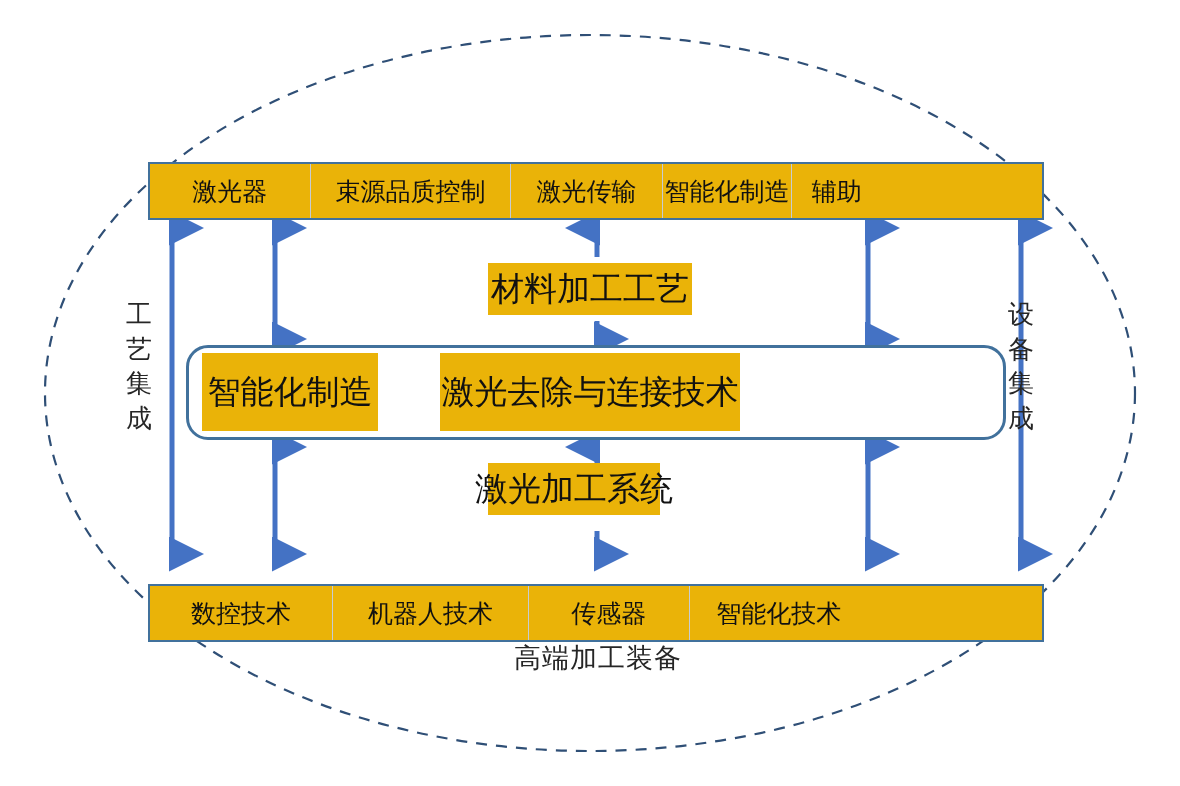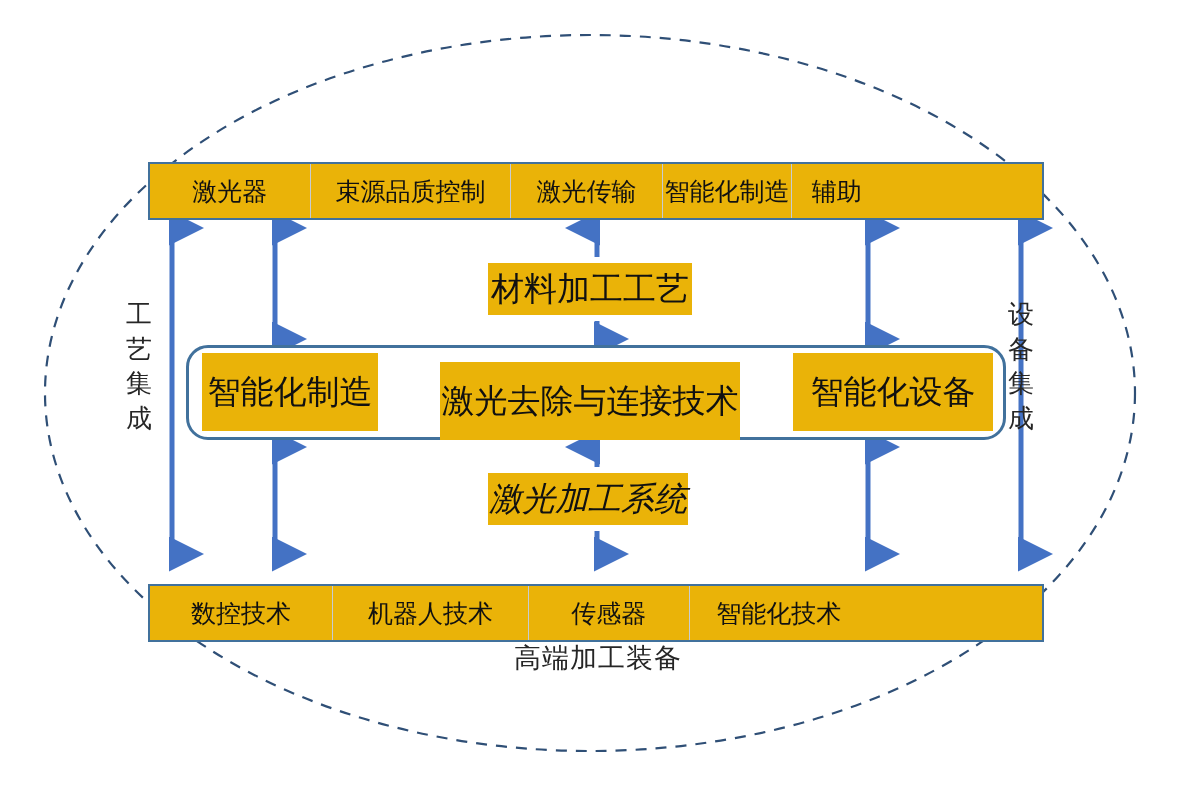--- a/index.html
+++ b/index.html
@@ -95,23 +95,23 @@
     box-sizing: border-box;
     background: #eab308;
     display: flex;
     align-items: center;
     justify-content: center;
     font-size: 33px;
     color: #111111;
     white-space: nowrap;
   }
   #box-material { left: 488px; top: 263px; width: 204px; height: 52px; }
-  #box-system   { left: 488px; top: 473px; width: 200px; height: 52px; font-style: italic; }
+  #box-system   { left: 488px; top: 463px; width: 172px; height: 52px; }
   #box-smart-mfg   { left: 202px; top: 353px; width: 176px; height: 78px; }
-  #box-laser-core  { left: 440px; top: 362px; width: 300px; height: 78px; }
+  #box-laser-core  { left: 440px; top: 353px; width: 300px; height: 78px; }
   #box-smart-equip { left: 793px; top: 353px; width: 200px; height: 78px; }
 </style>
 </head>
 <body>
 
 <div id="stage">
 
   <svg class="svg-layer" viewBox="0 0 1180 786" xmlns="http://www.w3.org/2000/svg">
     <defs>
       <marker id="ah-up" markerWidth="7" markerHeight="7" refX="3.5" refY="6.4" orient="auto" markerUnits="strokeWidth">
@@ -179,15 +179,14 @@
   <div id="rounded-container"></div>
 
   <div class="gbox" id="box-material">材料加工工艺</div>
 
   <div class="gbox" id="box-system">激光加工系统</div>
 
   <div class="gbox" id="box-smart-mfg">智能化制造</div>
 
   <div class="gbox" id="box-laser-core">激光去除与连接技术</div>
 
-  <div class="gbox" id="box-smart-equip">智能化设备</div>
 
 </div>
 
 </body></html>

